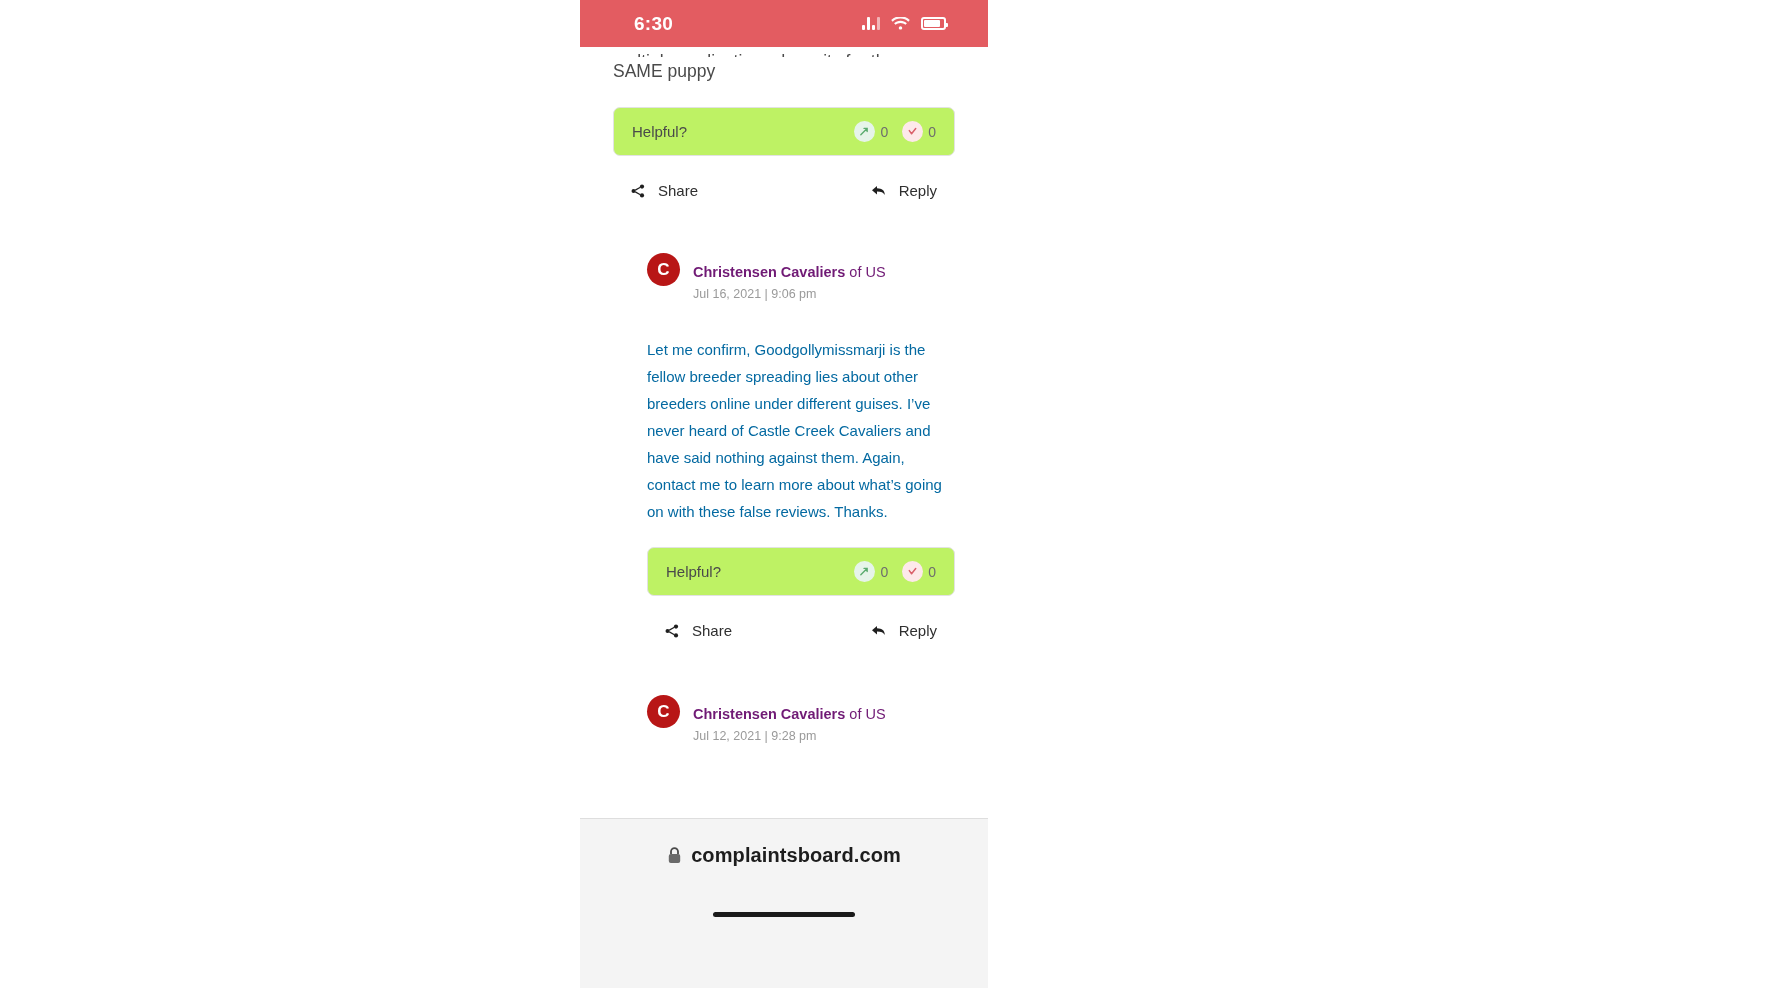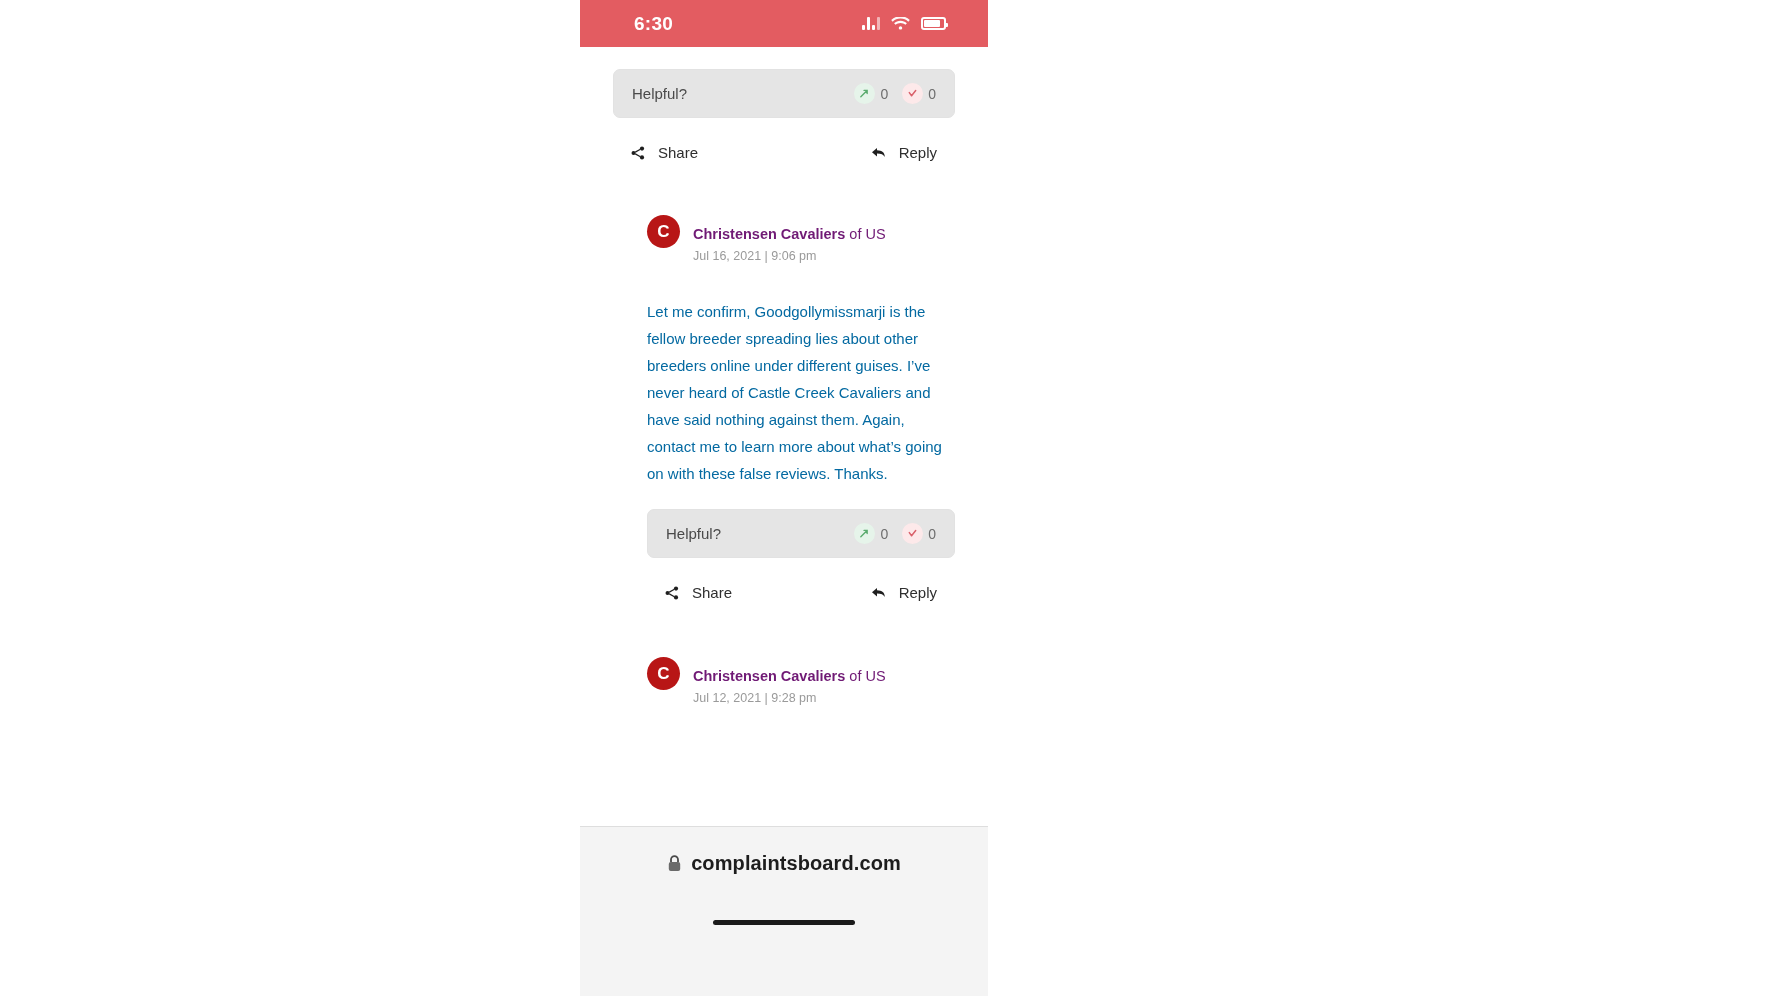--- a/index.html
+++ b/index.html
@@ -100,21 +100,21 @@
   }
 
   .helpful-box {
     margin-top: 22px;
     border: 1px solid #e2e2e2;
     border-radius: 7px;
     height: 49px;
     display: flex;
     align-items: center;
     padding: 0 18px;
-    background: #e5e5e5;
+    background: #bef264;
   }
   .helpful-label {
     font-size: 15px;
     color: #4a4a4a;
   }
   .vote-group {
     margin-left: auto;
     display: flex;
     align-items: center;
     gap: 14px;
@@ -199,21 +199,21 @@
     line-height: 27px;
     color: #0369a1;
   }
 
   .comment .helpful-box { margin-left: 34px; }
   .comment .action-row { padding-left: 52px; padding-right: 18px; }
 
   
   .urlbar {
     position: absolute;
-    left: 0; bottom: 4px;
+    left: 0; bottom: 12px;
     width: 408px;
     height: 170px;
     background: #f4f4f4;
     border-top: 1px solid #dedede;
     display: flex;
     flex-direction: column;
     align-items: center;
   }
   .urlrow {
     display: flex;
@@ -259,20 +259,24 @@
         </span>
         <span class="battery">
             <span></span>
           </span>
       </div>
     </div>
 
     <div class="page">
 
       <div>
+        <p class="clipped-text">
+          <span class="cut">multiple applications deposits for the</span>
+          <span>SAME puppy</span>
+        </p>
 
         <div class="helpful-box">
           <span class="helpful-label">Helpful?</span>
           <span class="vote-group">
             <span class="vote up">
               <span class="pill">
                 <svg width="11" height="11" viewBox="0 0 12 12">
                     <path d="M2 9.5 L8.5 3 M5.5 2.6 h3.4 v3.4" stroke="#5aab6e" stroke-width="1.5" fill="none" stroke-linecap="round"></path>
                   </svg>
               </span>

